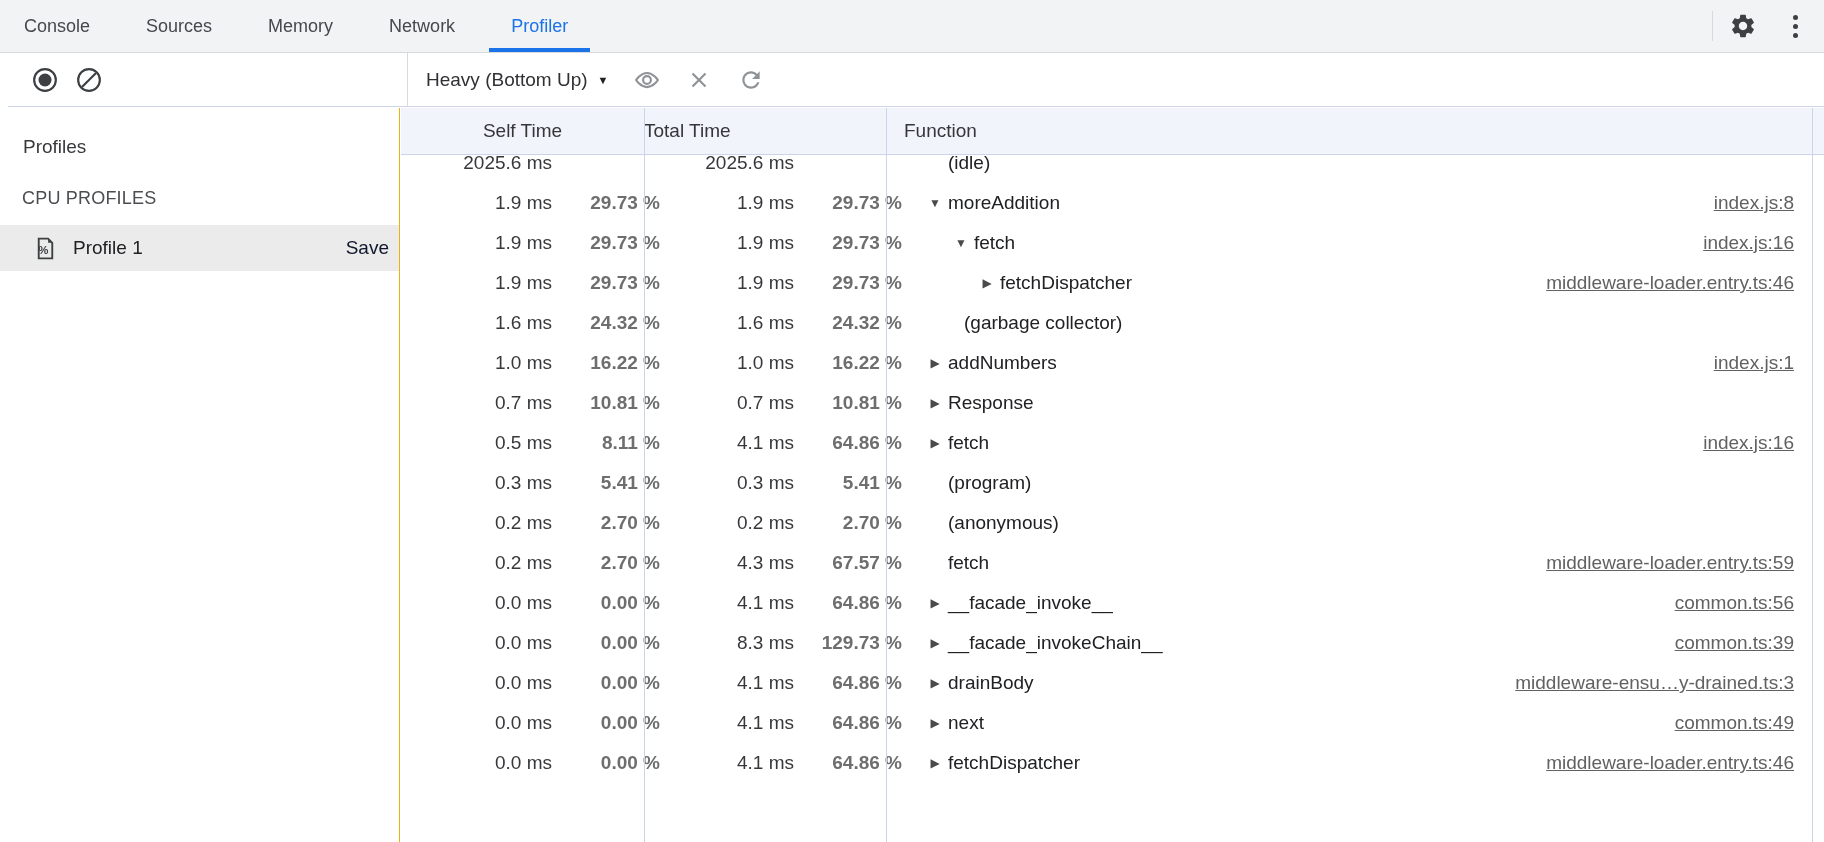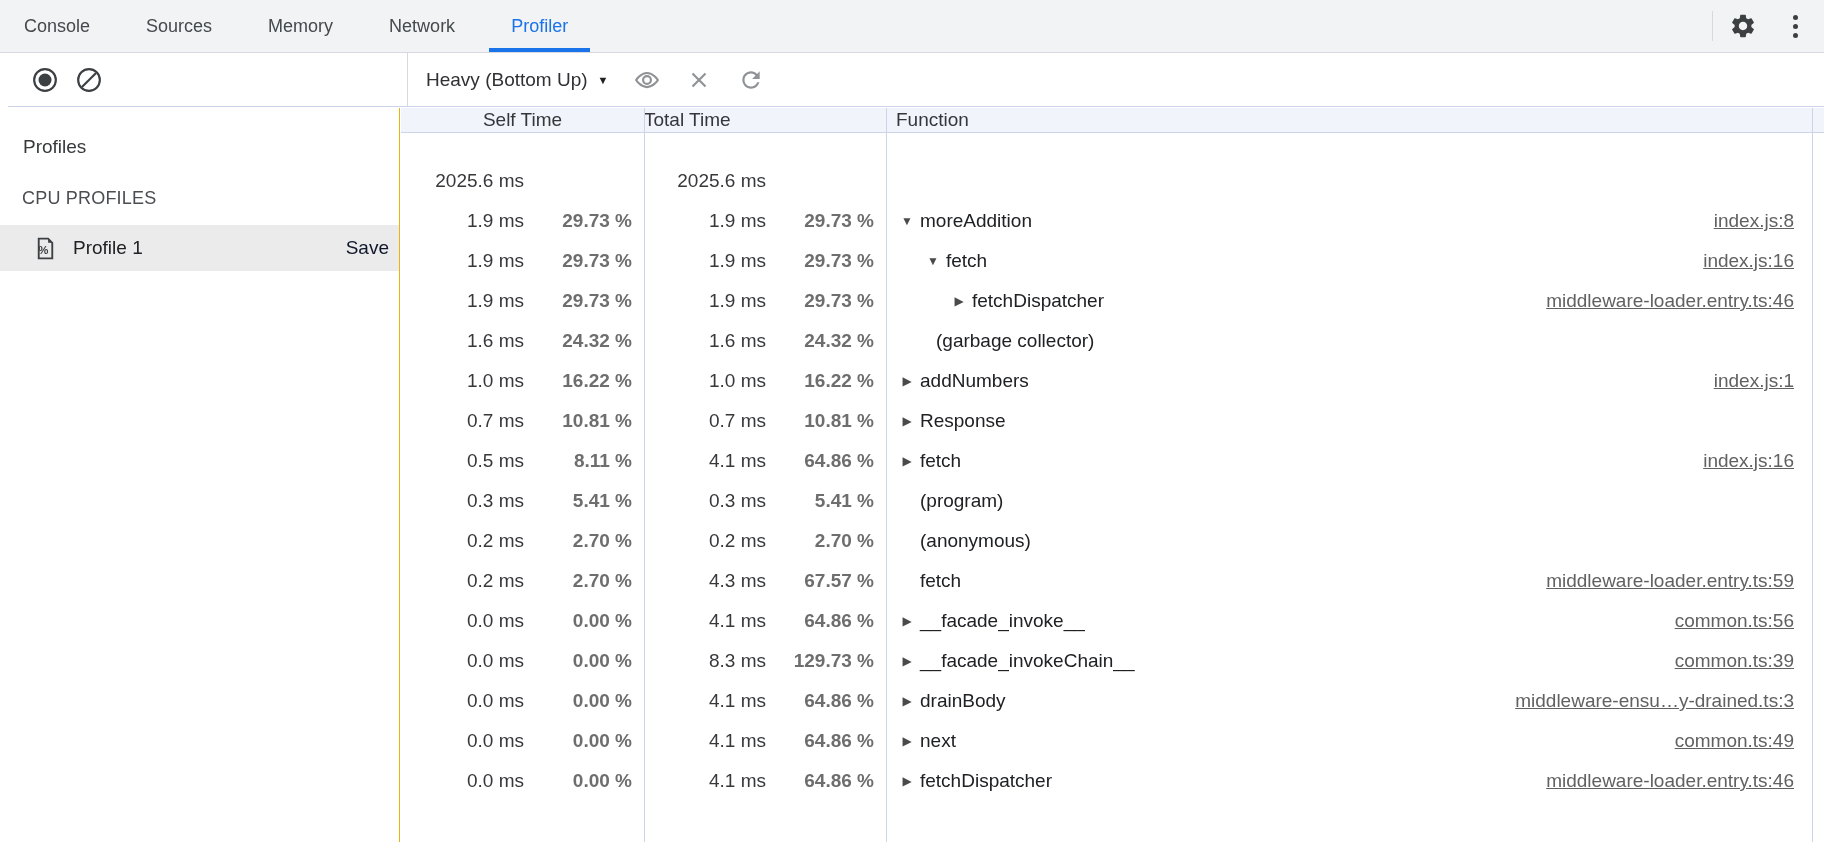--- a/index.html
+++ b/index.html
@@ -46,28 +46,28 @@
   .profile-item .doc { width:25px; height:25px; margin-right:15px; }
   .profile-name { font-size:19px; color:#202124; }
   .save-link { margin-left:auto; font-size:19px; color:#0f172a;
                cursor:pointer; }
 
   
   .main { position:absolute; top:108px; left:401px; right:0; bottom:0;
           background:#fff; }
   .vline { position:absolute; top:0; bottom:0; width:1px; background:#ccd4ea; }
   .vline.v1 { left:243px; } .vline.v2 { left:485px; } .vline.v3 { left:1411px; }
-  .grid-header { height:25px; border-bottom:1px solid #ccd4ea; background:#f1f4fb;
+  .grid-header { height:47px; border-bottom:1px solid #ccd4ea; background:#f1f4fb;
                  display:flex; align-items:center; font-size:19px; color:#35363a; }
   .h-self  { width:243px; text-align:center; }
   .h-total { width:242px; text-align:left; }
-  .h-fn    { flex:1; padding-left:10px; }
+  .h-fn    { flex:1; padding-left:18px; }
   .grid-body { position:absolute; top:44px; left:0; right:0; bottom:0;
                overflow:hidden; }
-  .grid-row { display:flex; align-items:flex-end; height:40px; font-size:19px; }
+  .grid-row { display:flex; align-items:flex-start; height:40px; font-size:19px;margin-left:28px; }
   .time-cell { display:flex; justify-content:flex-end; align-items:center;
                padding-right:12px; }
   .tc-self { width:243px; } .tc-total { width:242px; }
   .ms  { width:122px; text-align:right; color:#37383b; }
   .pct { width:108px; text-align:right; color:#6e6e6e;font-weight:bold; }
   .fn-cell { flex:1; display:flex; align-items:center; padding-right:30px; }
   .arrow-slot { width:26px; text-align:center; font-size:12px; color:#4a4a4a;
                 flex:0 0 26px; }
   .fn-label { color:#202124; white-space:nowrap; }
   .src-link { margin-left:auto; color:#616161; text-decoration:underline;
@@ -150,20 +150,24 @@
     <div class="grid-body" id="grid-body">
         <div class="grid-row">
           <div class="time-cell tc-self">
             <span class="ms">2025.6 ms</span>
             <span class="pct"></span>
           </div>
           <div class="time-cell tc-total">
             <span class="ms">2025.6 ms</span>
             <span class="pct"></span>
           </div>
+          <div class="fn-cell" style="padding-left: 8px;">
+            <span class="arrow-slot"></span>
+            <span class="fn-label">(idle)</span>
+          </div>
         </div>
         <div class="grid-row">
           <div class="time-cell tc-self">
             <span class="ms">1.9 ms</span>
             <span class="pct">29.73 %</span>
           </div>
           <div class="time-cell tc-total">
             <span class="ms">1.9 ms</span>
             <span class="pct">29.73 %</span>
           </div>

